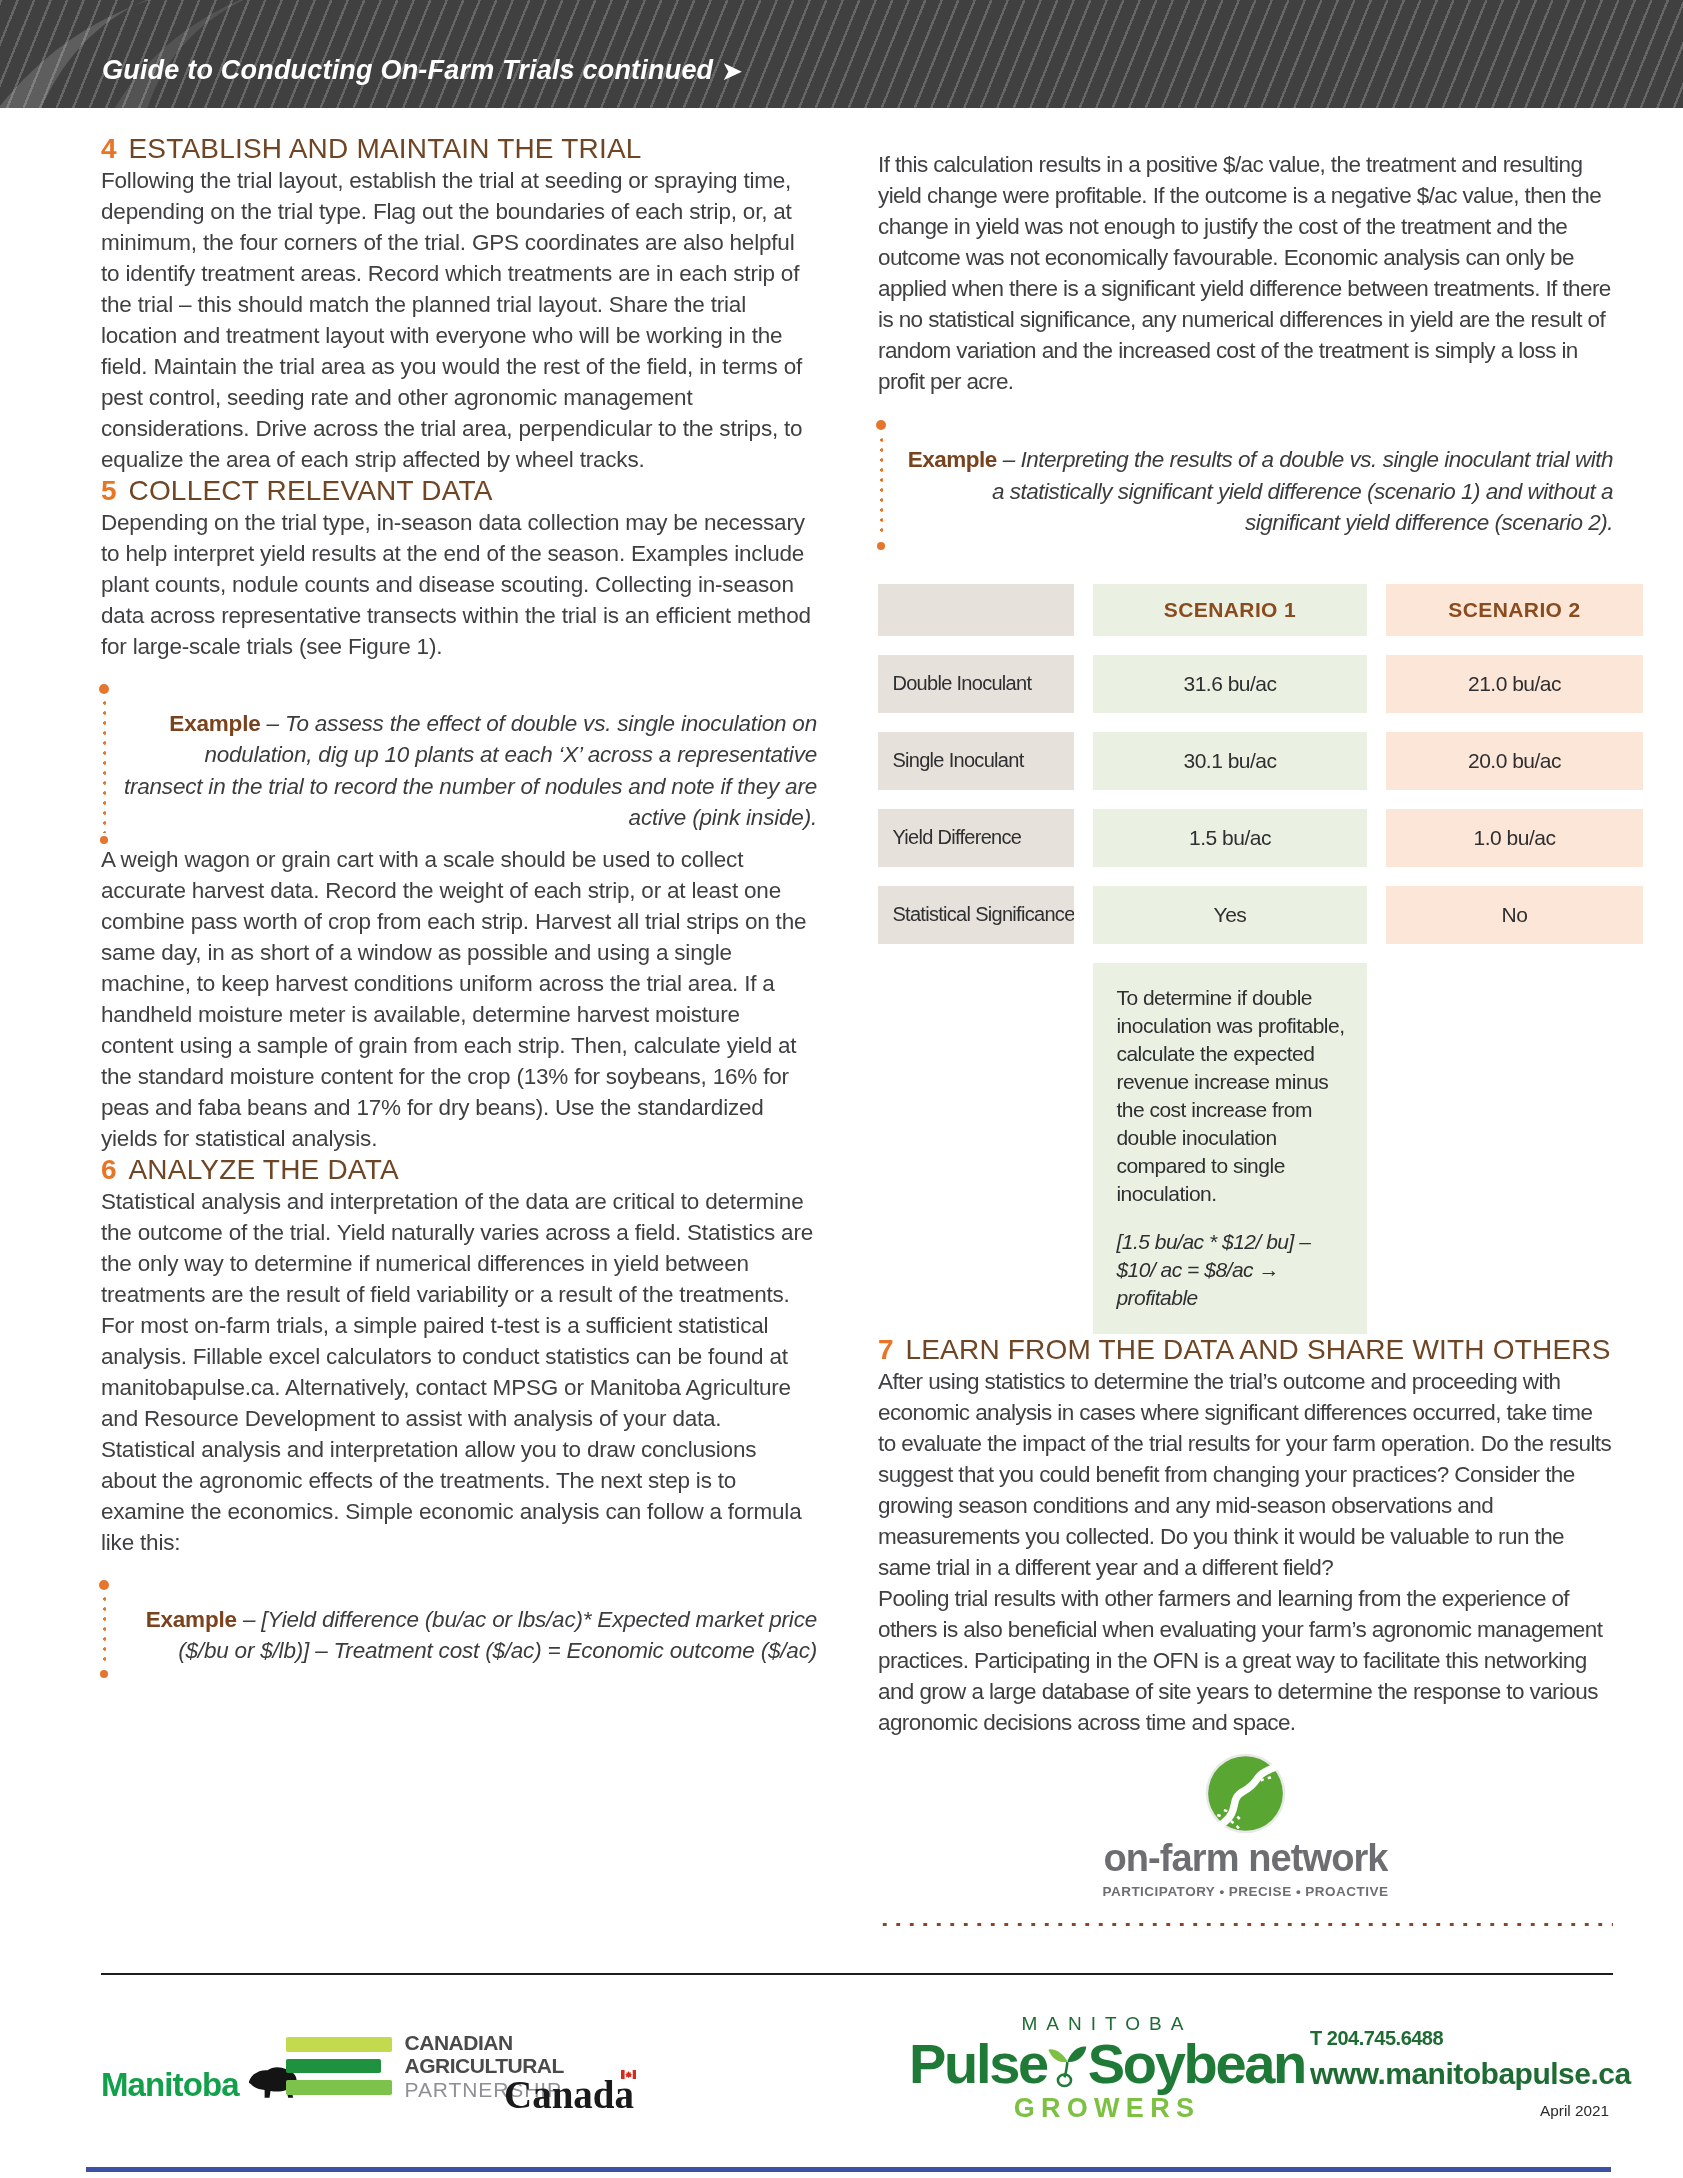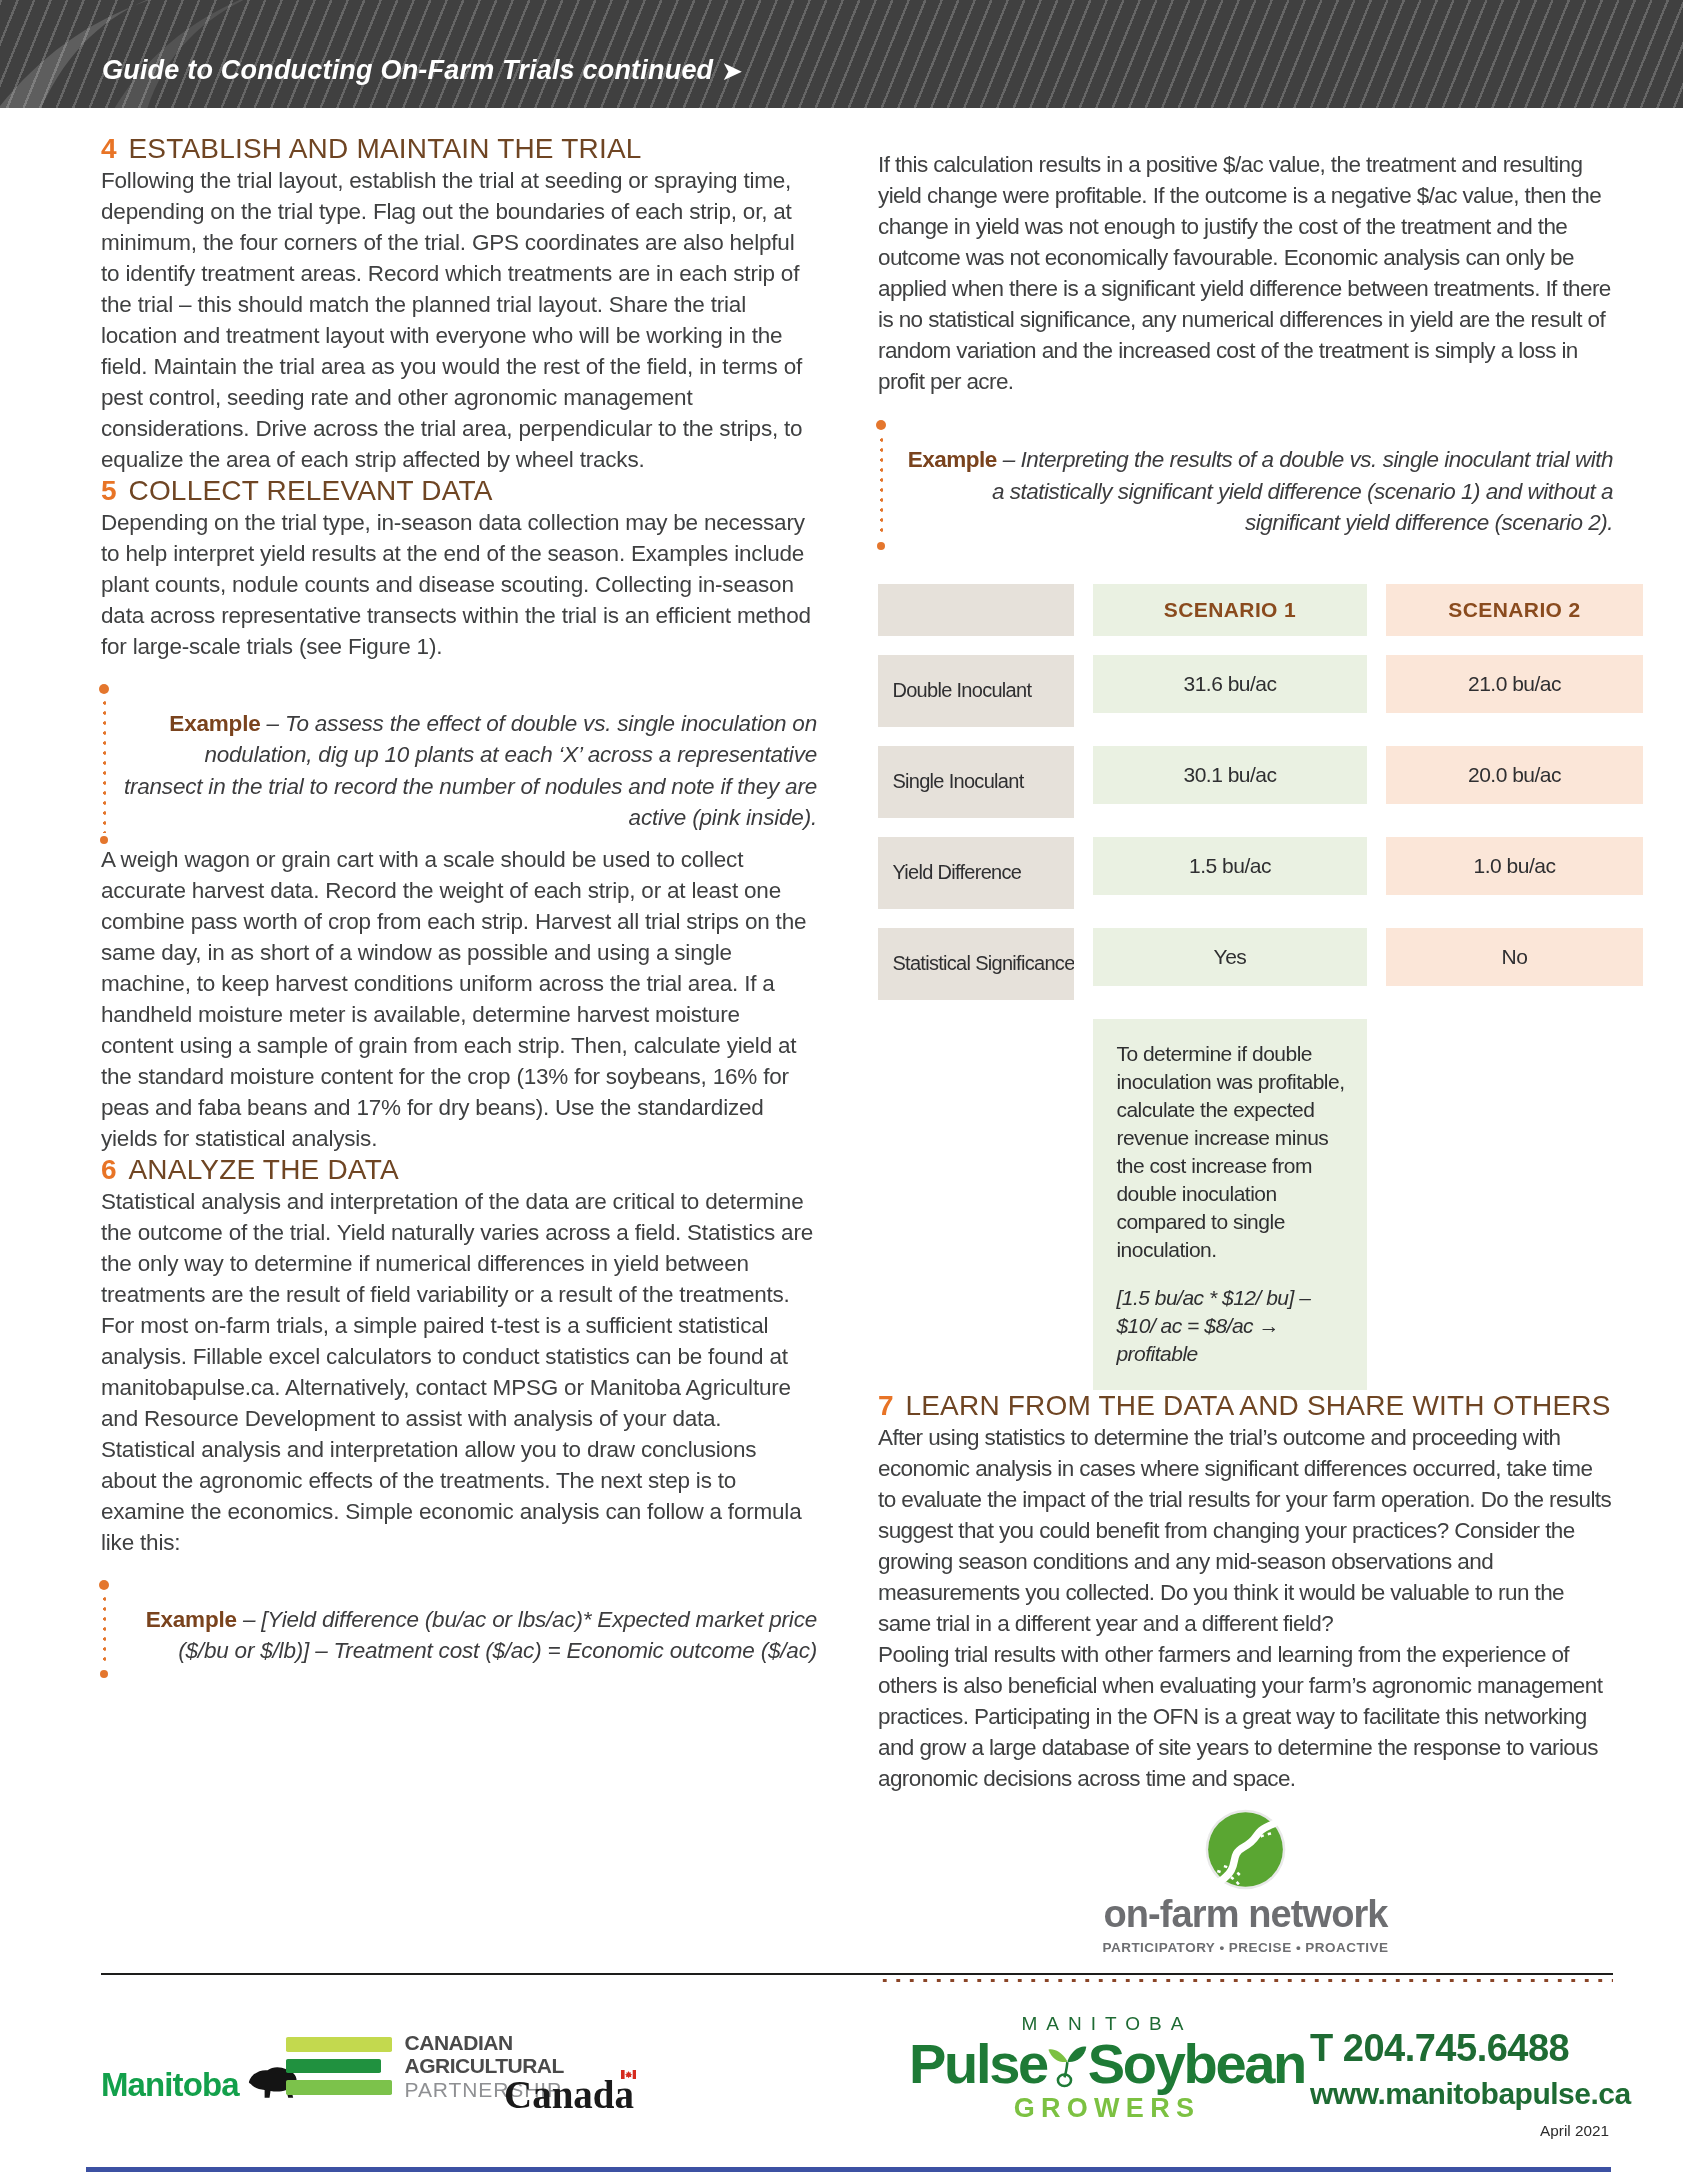--- a/index.html
+++ b/index.html
@@ -39,21 +39,21 @@
   .example p{margin:0;padding:24px 0 10.8px 0;font-size:22.5px;line-height:31.5px;font-style:italic;
      color:#3c3c3e;letter-spacing:-0.2px;text-align:right;}
   .col-right .example p{letter-spacing:-0.5px;}
   .ex-label{font-style:normal;font-weight:bold;color:#7a431d;}
 
   
   .rtable{margin-top:34px;display:grid;grid-template-columns:196px 274px 257px;gap:19px;}
   .bg-beige{background:#e6e1da;} .bg-green{background:#eaf1e2;} .bg-peach{background:#fbe6d8;}
   .rt-h{height:52px;display:flex;align-items:center;justify-content:center;
      font-weight:bold;font-size:21px;letter-spacing:0.4px;color:#8a4b1e;}
-  .rt-label{height:72px;display:flex;align-items:center;padding-left:14.4px;font-size:20px;
+  .rt-label{height:58px;display:flex;align-items:center;padding-left:14.4px;font-size:20px;
      letter-spacing:-0.7px;color:#2f2f31;white-space:nowrap;overflow:hidden;}
   .rt-val{height:58px;display:flex;align-items:center;justify-content:center;font-size:21px;
      letter-spacing:-0.5px;color:#2f2f31;}
   .rt-note{padding:21.6px 20px 21.6px 23.4px;font-size:21px;line-height:28px;letter-spacing:-0.5px;
      color:#2f2f31;min-height:256px;}
   .rt-note .formula{margin-top:20px;font-style:italic;}
 
   
   .ofn{margin-top:14.4px;text-align:center;}
   .ofn svg{display:block;margin:0 auto;}
@@ -78,21 +78,21 @@
   .cap-l3{font-size:21px;color:#8f9093;letter-spacing:0.9px;}
   .logo-canada{position:absolute;left:504px;top:2072px;font-family:"Liberation Serif", serif;
      font-weight:bold;font-size:39px;color:#1a1a1a;}
   .logo-canada svg{position:absolute;right:-1.8px;top:-1.8px;}
   .logo-mpsg{position:absolute;left:909px;top:2013px;width:396px;text-align:center;}
   .mpsg-region{font-size:19px;letter-spacing:9px;color:#1e6b33;}
   .mpsg-words{display:flex;align-items:center;justify-content:center;gap:0px;margin-top:-3.6px;}
   .mpsg-words .w{font-size:56px;font-weight:bold;color:#1e7a36;letter-spacing:-2.3px;}
   .mpsg-growers{font-size:27px;font-weight:bold;color:#7cc142;letter-spacing:6.3px;margin-top:-3.6px;}
   .contact{position:absolute;left:1310px;top:2027px;width:299px;color:#1e6b33;}
-  .contact .phone{font-size:38px;font-weight:bold;letter-spacing:-0.5px;}
+  .contact .phone{font-size:20px;font-weight:bold;letter-spacing:-0.5px;}
   .contact .web{font-size:30px;font-weight:bold;margin-top:7.2px;letter-spacing:-0.5px;}
   .contact .date{font-size:15.3px;color:#2b2b2b;text-align:right;margin-top:10.8px;font-weight:normal;}
   .bottom-line{position:absolute;left:86px;right:72px;top:2167px;height:4.5px;background:#3c51a3;}
 </style>
 </head>
 <body>
 
 <div class="page">
 
   <div class="header">

